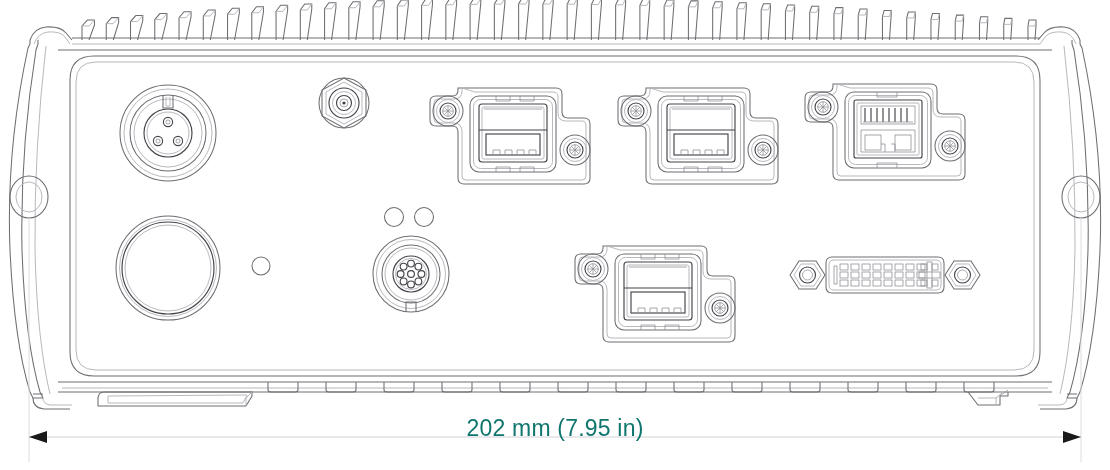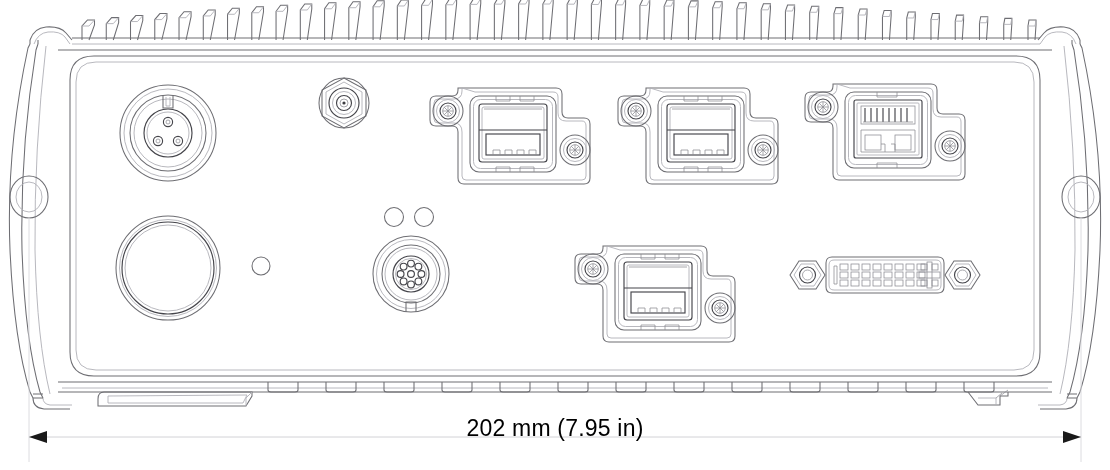--- a/index.html
+++ b/index.html
@@ -2,21 +2,21 @@
 <html><head>
 <meta charset="utf-8">
 <style>
   html,body{margin:0;padding:0;background:#ffffff;}
   body{width:1110px;height:470px;overflow:hidden;
        font-family:"Liberation Sans",sans-serif;}
   #stage{position:relative;width:1110px;height:470px;background:#fff;}
   #stage svg{position:absolute;left:0;top:0;}
   .dimlabel{
     position:absolute;left:0;right:0;top:415px;
-    text-align:center;font-size:23px;color:#000000;
+    text-align:center;font-size:23px;color:#0f766e;
     font-family:"Liberation Sans",sans-serif;letter-spacing:.2px;
   }
 </style>
 </head>
 <body>
 
 <div id="stage">
 
 <svg width="1110" height="470" viewBox="0 0 1110 470">
   <defs>

